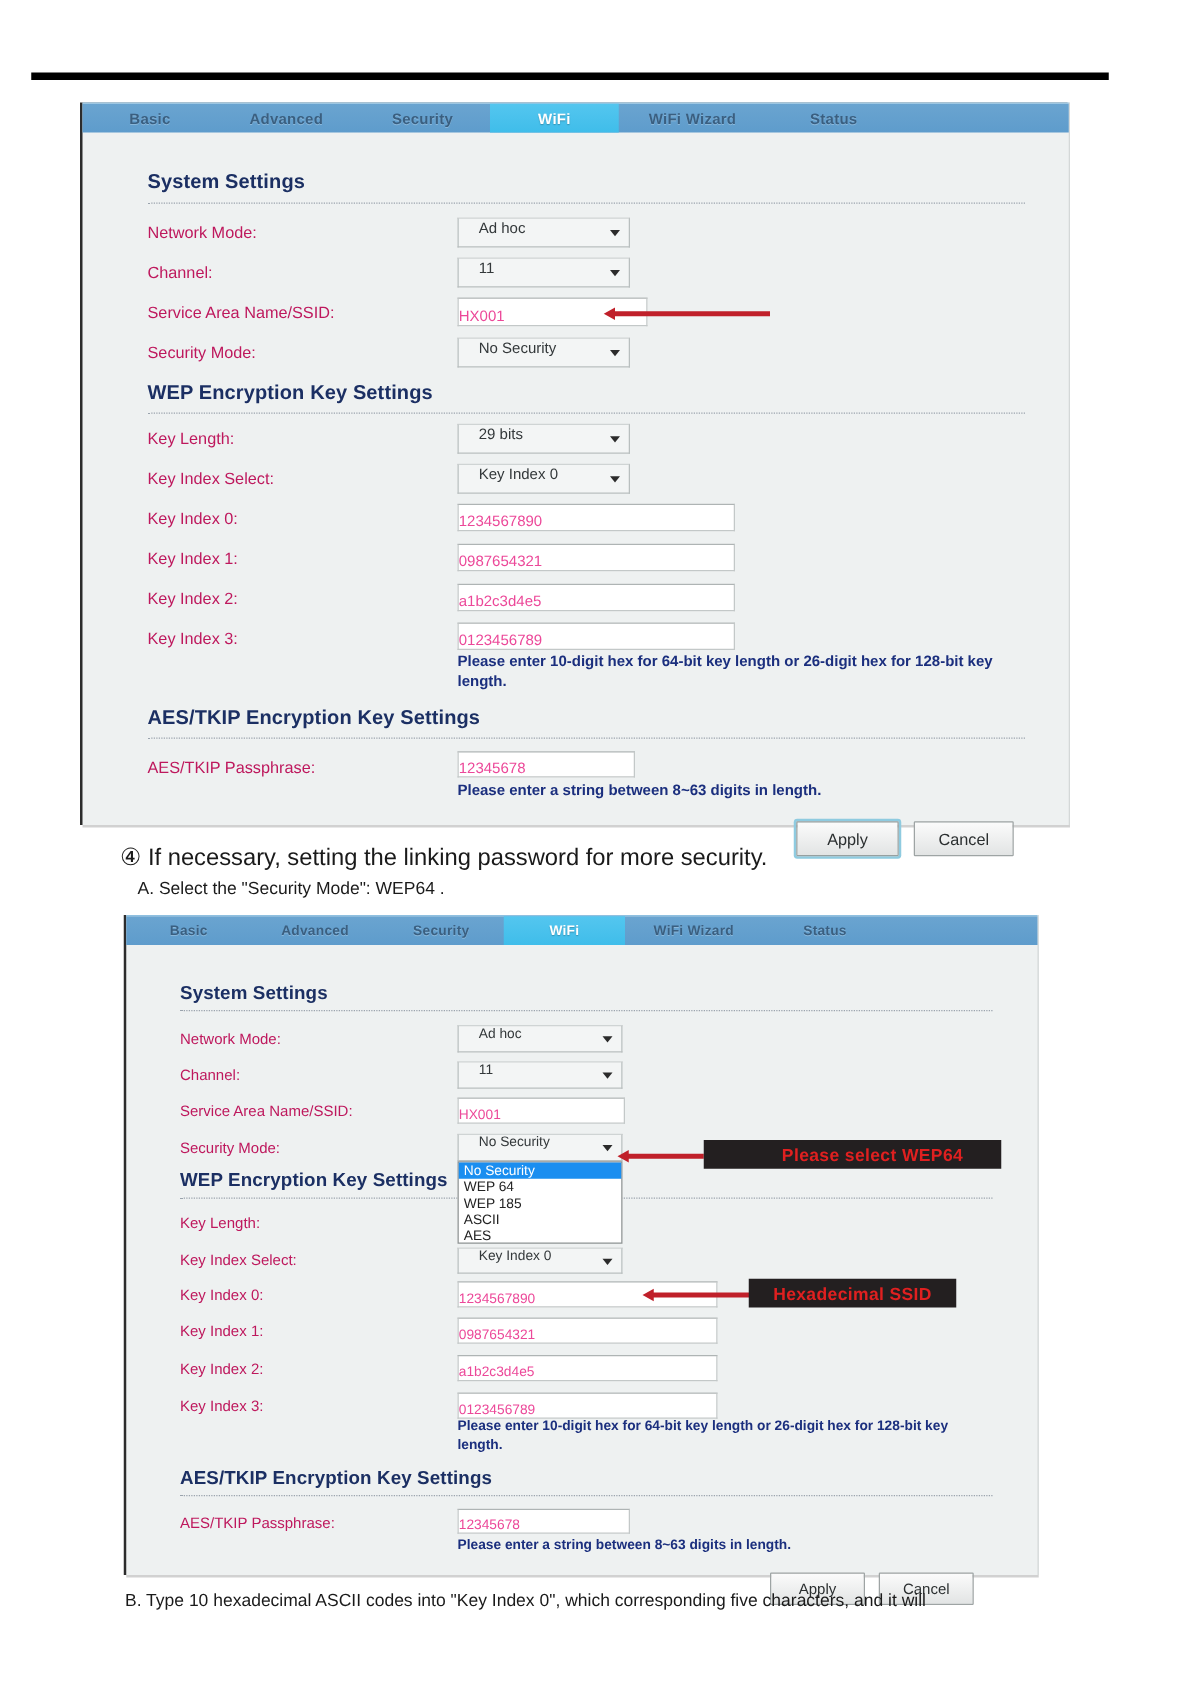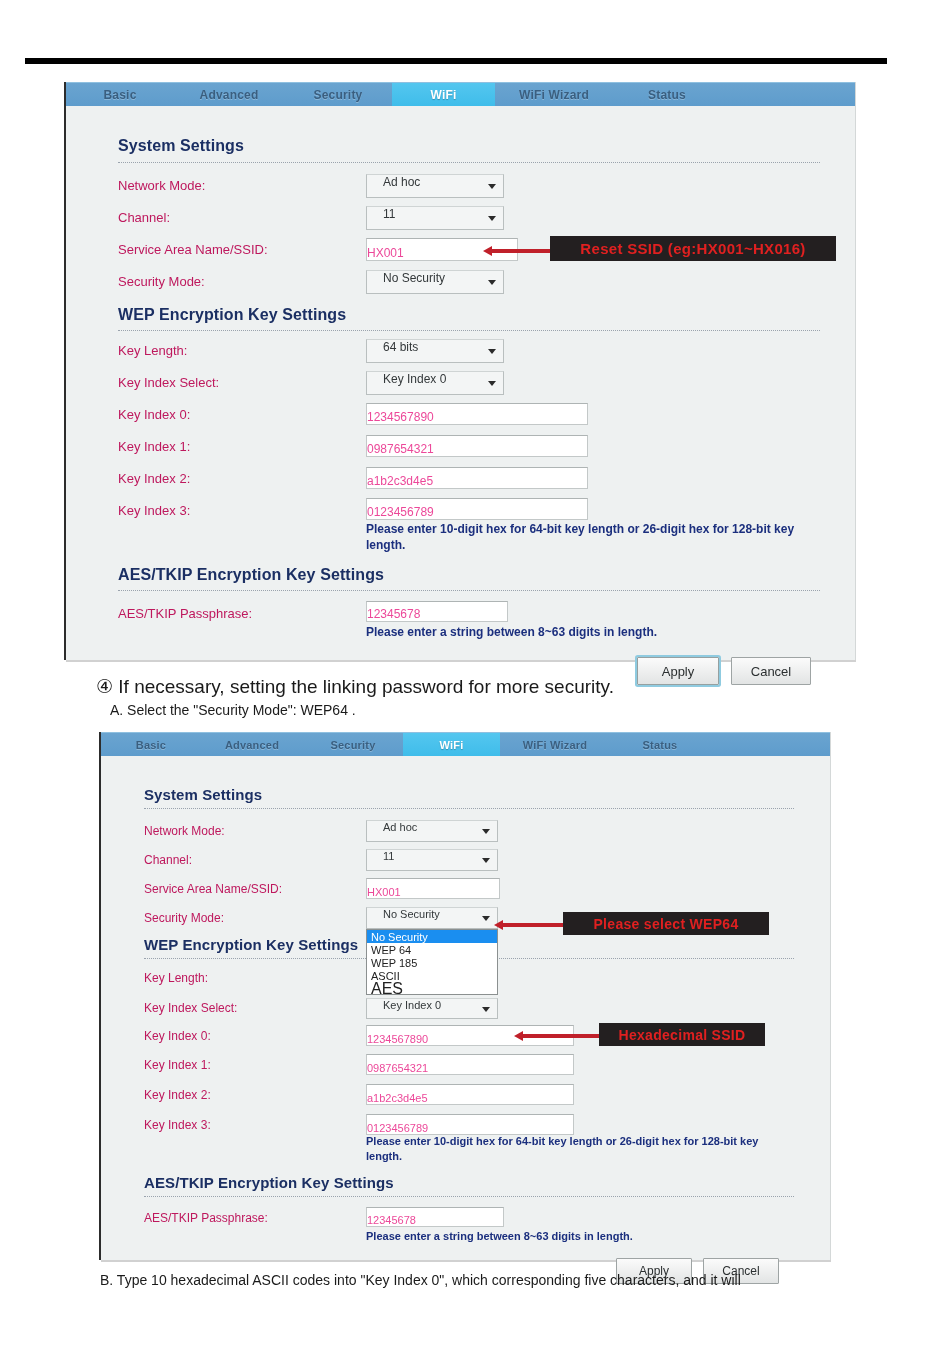--- a/index.html
+++ b/index.html
@@ -236,28 +236,27 @@
     </div>
 
     <div class="flabel" style="left:52px;top:168px;font-size:13px;">Security Mode:</div>
     <div class="sel" style="left:300px;top:164px;width:138px;height:24px;font-size:12px;">
       <span>No Security</span>
       <span class="caret"></span>
     </div>
 
     <div class="arrow-line" style="left:424px;top:143px;width:126px;"></div>
     <div class="arrow-head" style="left:417px;top:140px;"></div>
-    <div class="callout" style="left:484px;top:130px;width:286px;height:25px;font-size:15px;">Reset  SSID (eg:HX001~HX016)</div>
 
     <div class="section-title" style="left:52px;top:200px;font-size:16px;">WEP Encryption Key Settings</div>
     <div class="section-rule" style="left:52px;top:224px;width:702px;"></div>
 
     <div class="flabel" style="left:52px;top:237px;font-size:13px;">Key Length:</div>
     <div class="sel" style="left:300px;top:233px;width:138px;height:24px;font-size:12px;">
-      <span>64 bits</span>
+      <span>29 bits</span>
       <span class="caret"></span>
     </div>
 
     <div class="flabel" style="left:52px;top:269px;font-size:13px;">Key Index Select:</div>
     <div class="sel" style="left:300px;top:265px;width:138px;height:24px;font-size:12px;">
       <span>Key Index 0</span>
       <span class="caret"></span>
     </div>
 
     <div class="flabel" style="left:52px;top:301px;font-size:13px;">Key Index 0:</div>
@@ -348,39 +347,39 @@
     </div>
 
     <div class="flabel" style="left:43px;top:155px;font-size:12px;">Security Mode:</div>
     <div class="sel" style="left:265px;top:151px;width:132px;height:22px;font-size:11px;">
       <span>No Security</span>
       <span class="caret"></span>
     </div>
 
     <div class="arrow-line" style="left:400px;top:167px;width:62px;"></div>
     <div class="arrow-head" style="left:393px;top:164px;"></div>
-    <div class="callout" style="left:462px;top:156px;width:206px;height:23px;font-size:14px;">Please select WEP64</div>
+    <div class="callout" style="left:462px;top:156px;width:206px;height:23px;font-size:14px;padding-left:32px;">Please select WEP64</div>
 
     <div class="section-title" style="left:43px;top:180px;font-size:15px;">WEP Encryption Key Settings</div>
     <div class="section-rule" style="left:43px;top:202px;width:650px;"></div>
 
     <div class="flabel" style="left:43px;top:215px;font-size:12px;">Key Length:</div>
 
     <div class="flabel" style="left:43px;top:245px;font-size:12px;">Key Index Select:</div>
     <div class="sel" style="left:265px;top:242px;width:132px;height:21px;font-size:11px;">
       <span>Key Index 0</span>
       <span class="caret"></span>
     </div>
 
     <div class="dropdown" style="left:265px;top:173px;width:132px;height:66px;">
       <div class="dd-item selected" style="height:13px;font-size:11px;">No Security</div>
       <div class="dd-item" style="height:13px;font-size:11px;">WEP 64</div>
       <div class="dd-item" style="height:13px;font-size:11px;">WEP 185</div>
       <div class="dd-item" style="height:13px;font-size:11px;">ASCII</div>
-      <div class="dd-item" style="height:13px;font-size:16px;">AES</div>
+      <div class="dd-item" style="height:13px;font-size:11px;">AES</div>
     </div>
 
     <div class="flabel" style="left:43px;top:273px;font-size:12px;">Key Index 0:</div>
     <div class="txt" style="left:265px;top:269px;width:208px;height:21px;font-size:11px;">
       <span>1234567890</span>
     </div>
 
     <div class="arrow-line" style="left:420px;top:278px;width:80px;"></div>
     <div class="arrow-head" style="left:413px;top:275px;"></div>
     <div class="callout" style="left:498px;top:267px;width:166px;height:23px;font-size:14px;">Hexadecimal SSID</div>

